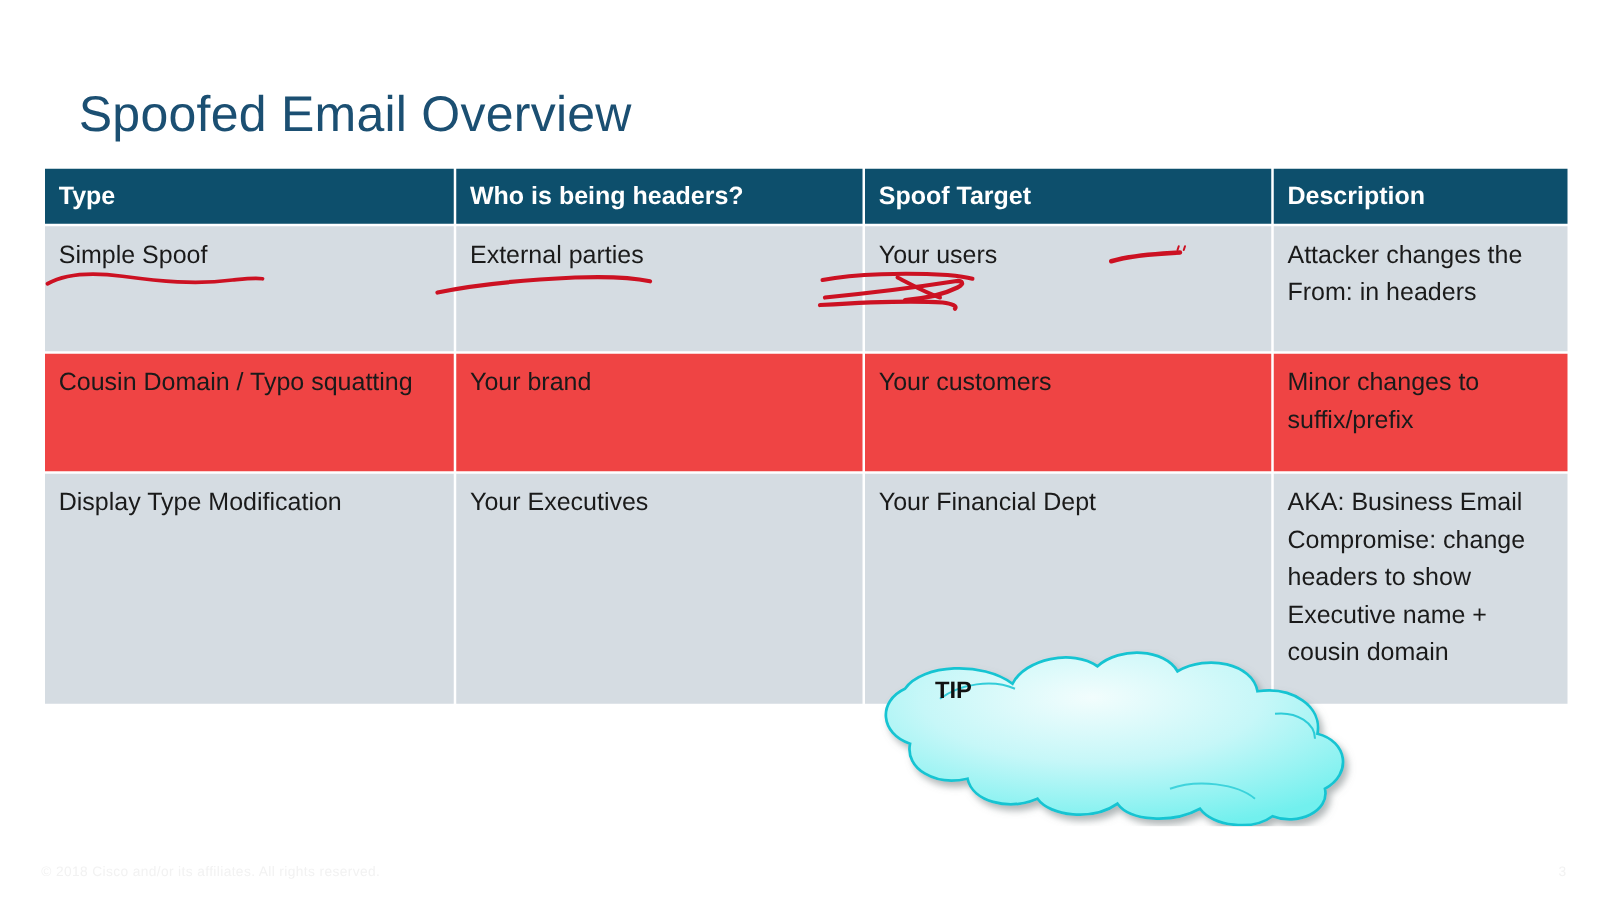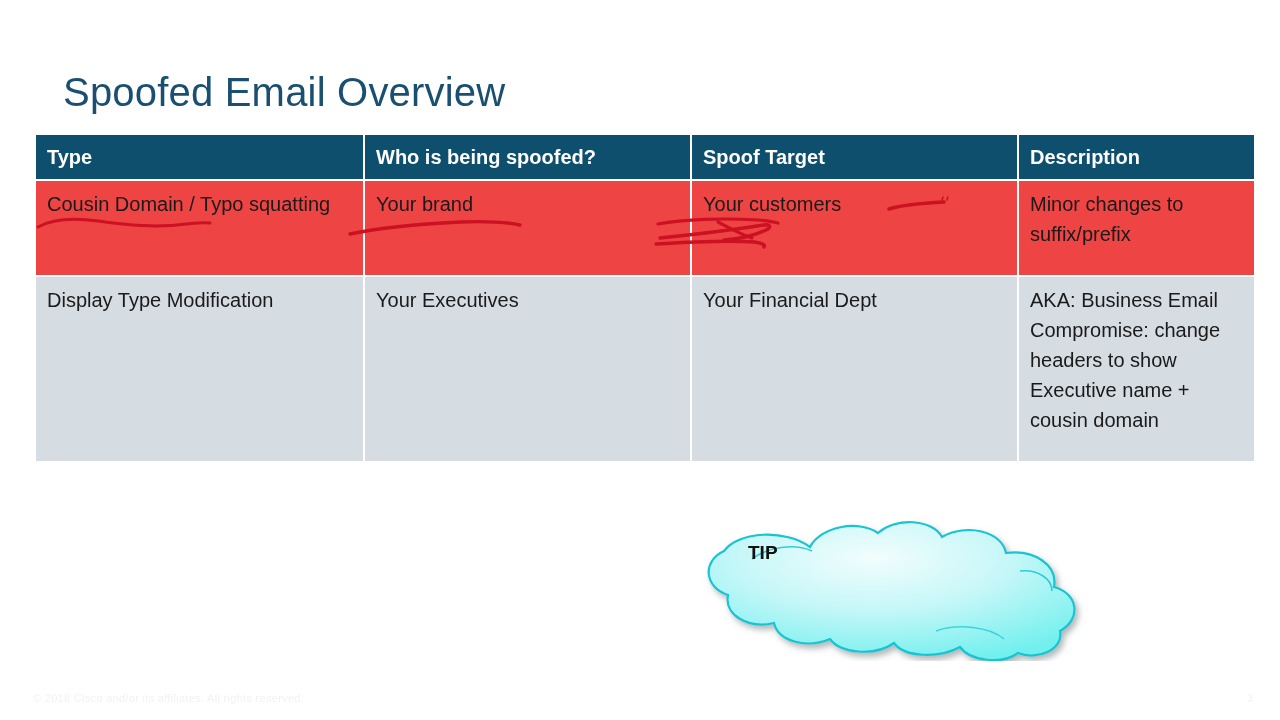--- a/index.html
+++ b/index.html
@@ -122,26 +122,32 @@
 </style>
 </head>
 <body>
 
 <div id="slide-title">Spoofed Email Overview</div>
 
 <table id="spoof-table">
   <thead>
     <tr>
       <th style="width:305px">Type</th>
-      <th style="width:303px">Who is being spoofed?</th>
+      <th style="width:303px">Who is being headers?</th>
       <th style="width:303px">Spoof Target</th>
       <th>Description</th>
     </tr>
   </thead>
   <tbody>
+    <tr class="row-shaded r1">
+      <td>Simple Spoof</td>
+      <td>External parties</td>
+      <td>Your users</td>
+      <td>Attacker changes the From: in headers</td>
+    </tr>
     <tr class="row-light r2">
       <td>Cousin Domain / Typo squatting</td>
       <td>Your brand</td>
       <td>Your customers</td>
       <td>Minor changes to suffix/prefix</td>
     </tr>
     <tr class="row-shaded r3">
       <td>Display Type Modification</td>
       <td>Your Executives</td>
       <td>Your Financial Dept</td>

